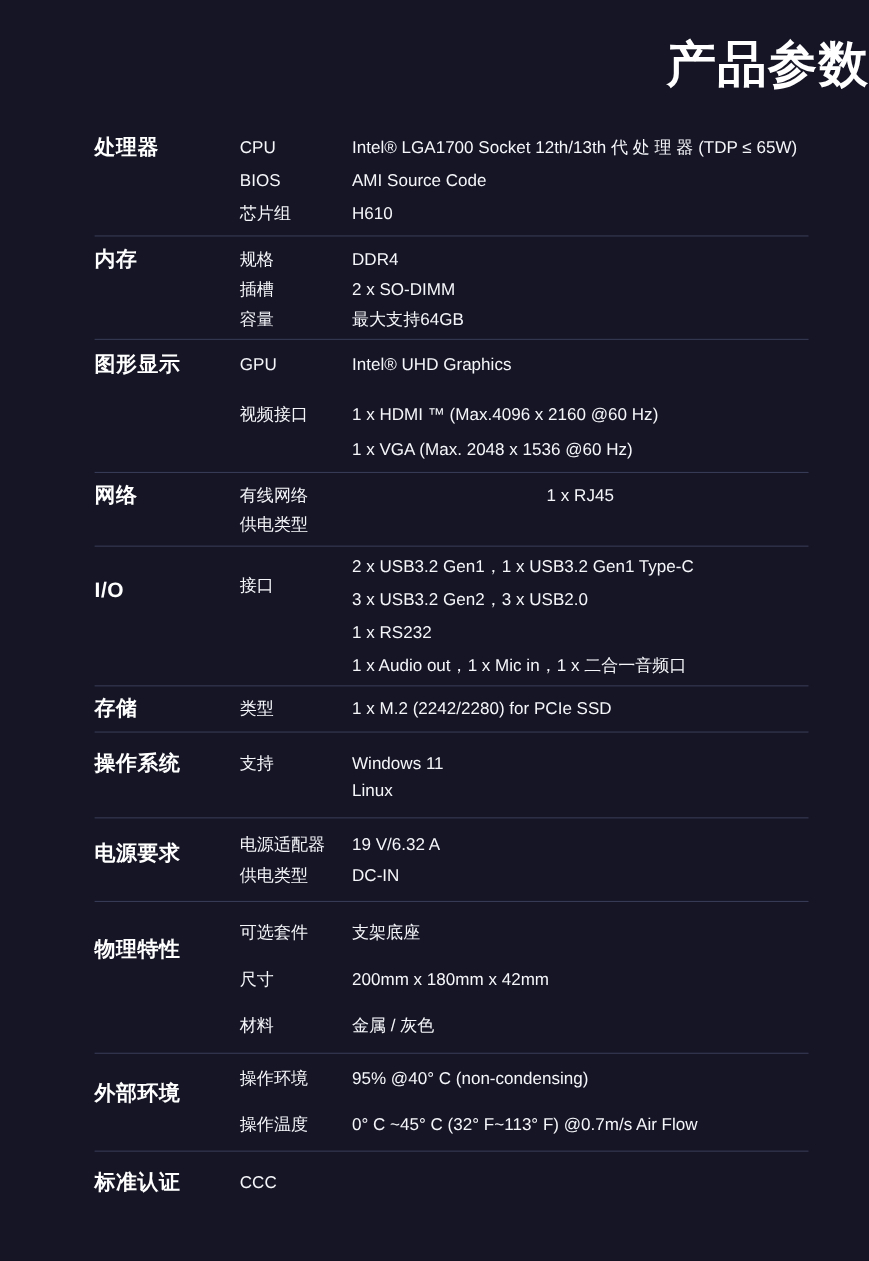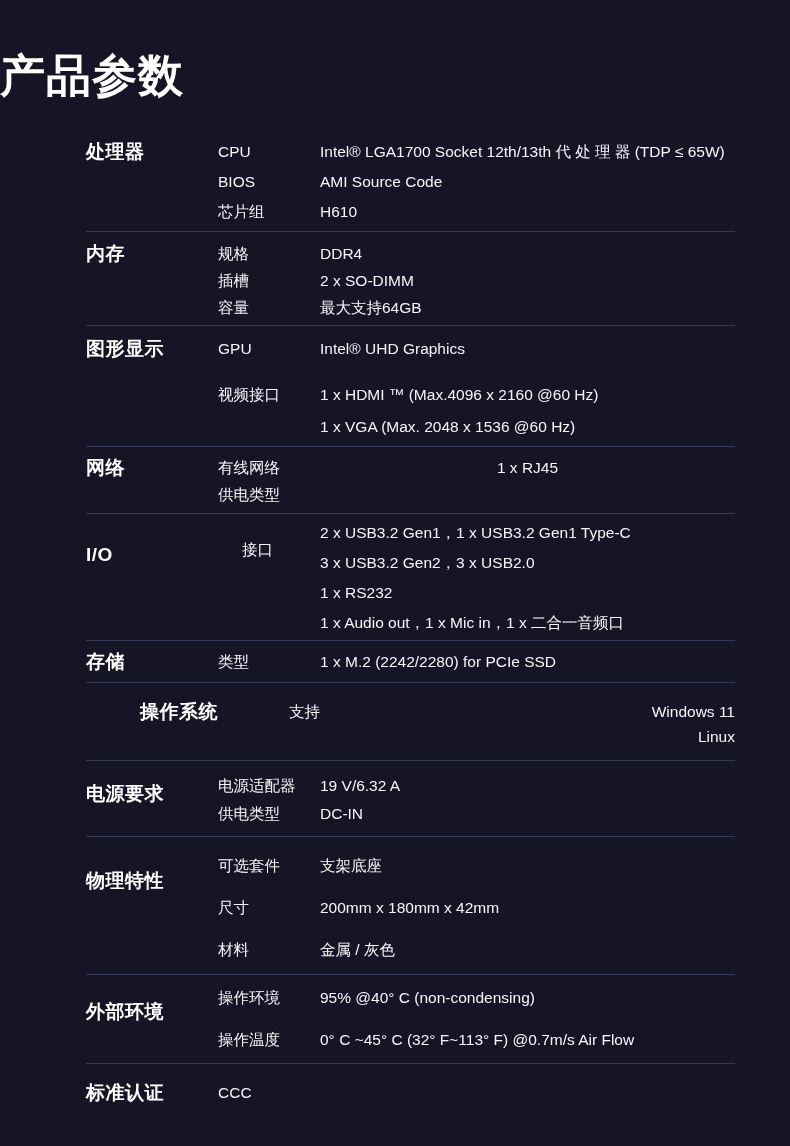--- a/index.html
+++ b/index.html
@@ -14,24 +14,24 @@
     width:790px;height:1146px;
     box-sizing:border-box;
     background:var(--bg);
     color:var(--text);
     font-family:"Liberation Sans","DejaVu Sans",sans-serif;
     padding:0 55px 0 86px;
     overflow:hidden;
   }
   .title{
     margin:0 -55px 0 -86px;
-    padding-top:49px;
+    padding-top:32px;
     height:56px;
     line-height:54px;
-    text-align:left;
+    text-align:right;
     font-size:45px;
     font-weight:800;
     letter-spacing:1px;
     color:var(--title);
   }
   .sections{display:block;}
   .section{
     display:grid;
     grid-template-columns:132px 1fr;
     border-bottom:1px solid var(--divider);
@@ -65,23 +65,23 @@
   [data-section="memory"] .section-rows{gap:5px;}
   [data-section="graphics"]{padding:12px 0 8px;}
   [data-section="graphics"] .section-rows{gap:24px;}
   [data-section="graphics"] .row-values{gap:10px;}
   [data-section="network"]{padding:10px 0 7px;}
   [data-section="network"] .section-rows{gap:5px;}
   [data-section="network"] .row-values{gap:8px;align-items:center;}
   [data-section="io"]{padding:8px 0 6px;}
   [data-section="io"] .row-values{gap:8px;}
   [data-section="io"] .section-name{padding-top:22px;}
-  [data-section="io"] .row-label{padding-top:17px;margin-left:24px;}
+  [data-section="io"] .row-label{padding-top:17px;}
   [data-section="storage"]{padding:10px 0 9px;}
-  [data-section="os"]{padding:18px 0 12px;text-align:right;}
+  [data-section="os"]{padding:18px 0 12px;}
   [data-section="os"] .row-values{gap:3px;}
   [data-section="power"]{padding:14px 0 11px;}
   [data-section="power"] .section-rows{}
   [data-section="power"] .section-name{padding-top:8px;}
   [data-section="physical"]{padding:18px 0 13px;}
   [data-section="physical"] .section-rows{gap:20px;}
   [data-section="physical"] .section-name{padding-top:15px;}
   [data-section="environment"]{padding:12px 0 12px;}
   [data-section="environment"] .section-rows{gap:20px;}
   [data-section="environment"] .section-name{padding-top:14px;}

